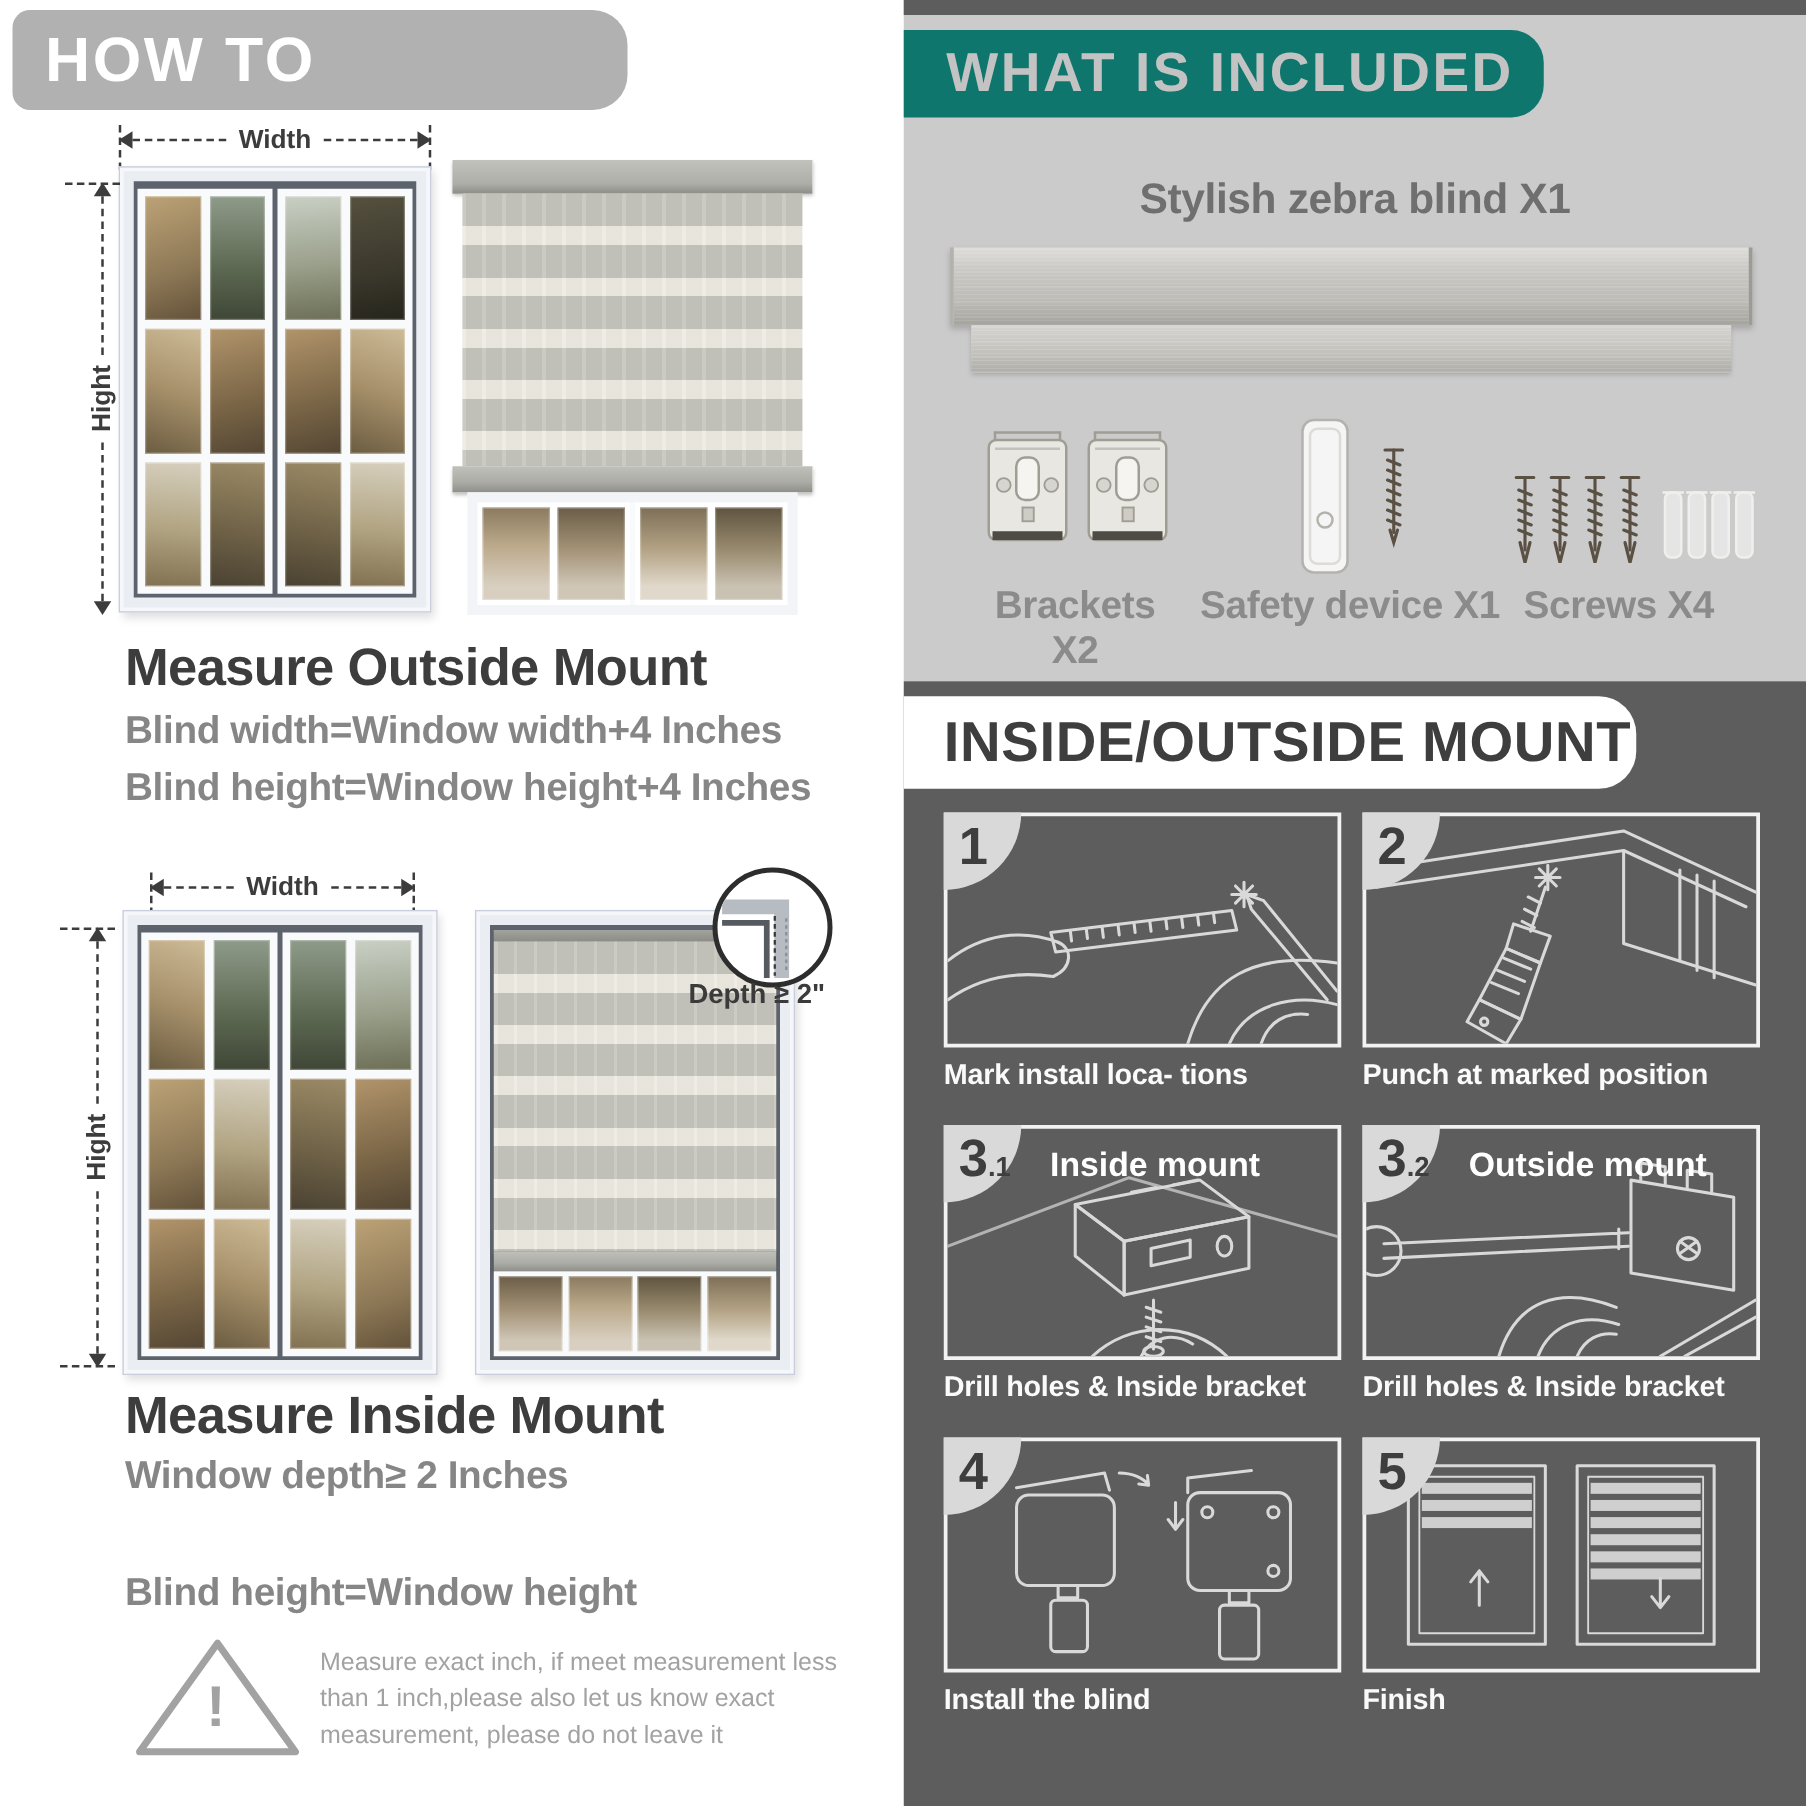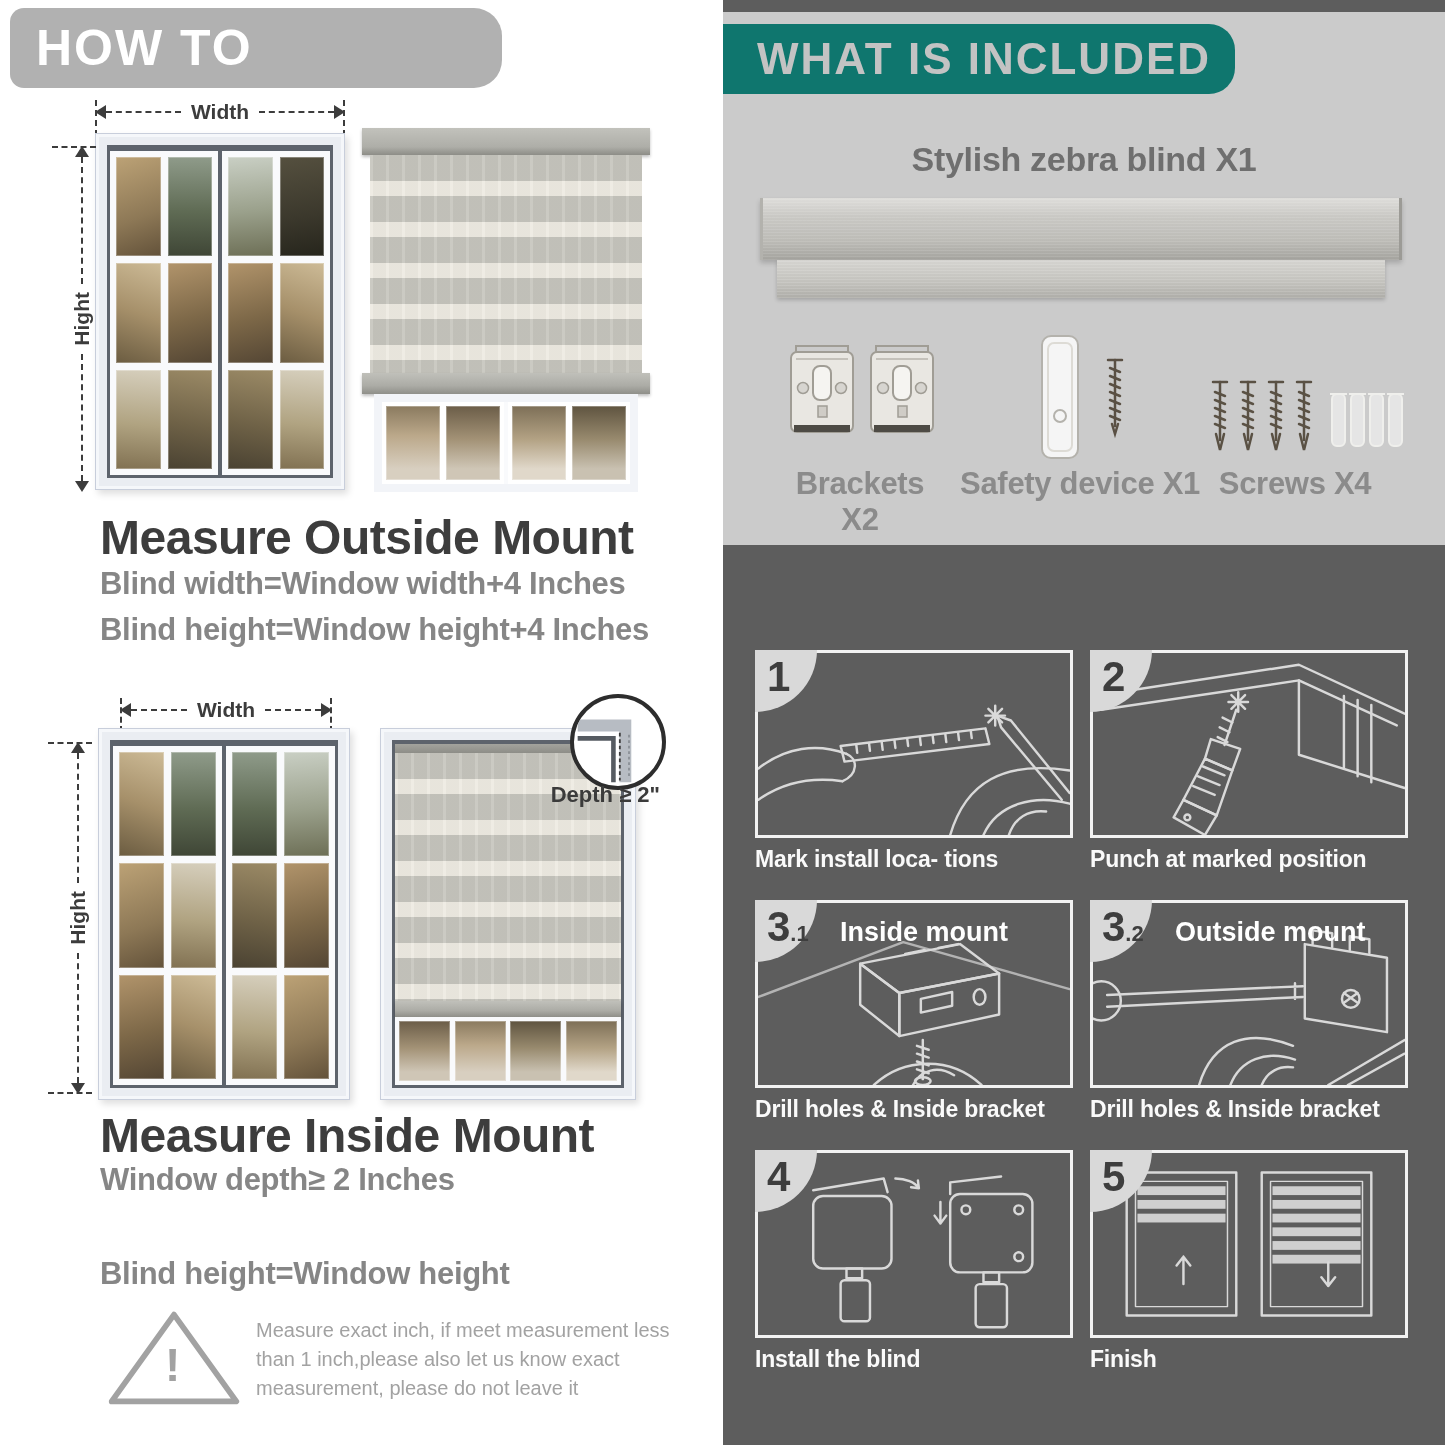--- a/index.html
+++ b/index.html
@@ -15,21 +15,21 @@
   .panel-dark  { left:723px; top:545px; width:722px; height:900px; background:#5d5d5d; }
   .top-strip   { left:723px; top:0; width:722px; height:12px; background:#5d5d5d; }
   .badge-included { left:723px; top:24px; width:512px; height:70px; background:#0f766e;
     border-radius:0 26px 26px 0; color:#c3c3c3; font-size:44px; font-weight:bold;
     line-height:70px; padding-left:34px; letter-spacing:2px; box-sizing:border-box; }
   .badge-mount { left:723px; top:557px; width:586px; height:74px; background:#fff;
     border-radius:0 30px 30px 0; color:#3e3e3e; font-size:45px; font-weight:bold;
     line-height:74px; padding-left:32px; letter-spacing:0.5px; box-sizing:border-box; }
 
   
-  .h-title { color:#3d3d3d; font-size:48px; font-weight:bold; letter-spacing:-0.5px; }
+  .h-title { color:#3d3d3d; font-size:42px; font-weight:bold; letter-spacing:-0.5px; }
   .h-line  { color:#868686; font-size:31px; font-weight:bold; letter-spacing:-0.3px; }
   .warn-text { color:#a2a2a2; font-size:20px; line-height:1.45; white-space:pre-line; }
   .warn-mark { color:#a2a2a2; font-size:46px; font-weight:bold; }
 
   
   .dimh { display:flex; align-items:center; height:20px; color:#3c3c3c; font-weight:bold; font-size:21px; }
   .dimh .dline { flex:1; border-top:2px dashed #3c3c3c; }
   .dimh .dlabel { padding:0 10px; }
   .ah { width:0; height:0; border-top:7px solid transparent; border-bottom:7px solid transparent; }
   .ah.al { border-right:11px solid #3c3c3c; }
@@ -345,20 +345,21 @@
       <rect x="181" y="18" width="13" height="52" rx="5"></rect>
         <path d="M179 18 h17" fill="none"></path>
     </g>
   </svg>
 
   <div class="abs item-label" style="left:780px; top:466px; width:160px;">Brackets X2</div>
   <div class="abs item-label" style="left:940px; top:466px; width:280px;">Safety device X1</div>
   <div class="abs item-label" style="left:1200px; top:466px; width:190px;">Screws X4</div>
 
   <div class="abs panel-dark"></div>
+  <div class="abs badge-mount">INSIDE/OUTSIDE MOUNT</div>
 
   <div class="abs tile" style="left:755px; top:650px;">
     <svg class="art" viewBox="0 0 318 186">
       <g class="lineart">
         <path d="M0 118 C28 96 60 92 90 103"></path>
         <path d="M0 150 C28 130 58 127 86 131"></path>
         <path d="M90 103 C102 108 102 124 86 131"></path>
         <path d="M84 95 L232 77 L236 93 L88 111 Z"></path>
         <path d="M100 94 l1 8 M113 92 l1 8 M126 91 l1 8 M139 89 l1 8 M152 87 l1 8 M165 86 l1 8 M178 84 l1 8 M191 83 l1 8 M204 81 l1 8 M217 79 l1 8"></path>
         <path d="M242 54 v20 M232 64 h20 M235 57 l14 14 M249 57 l-14 14"></path>

